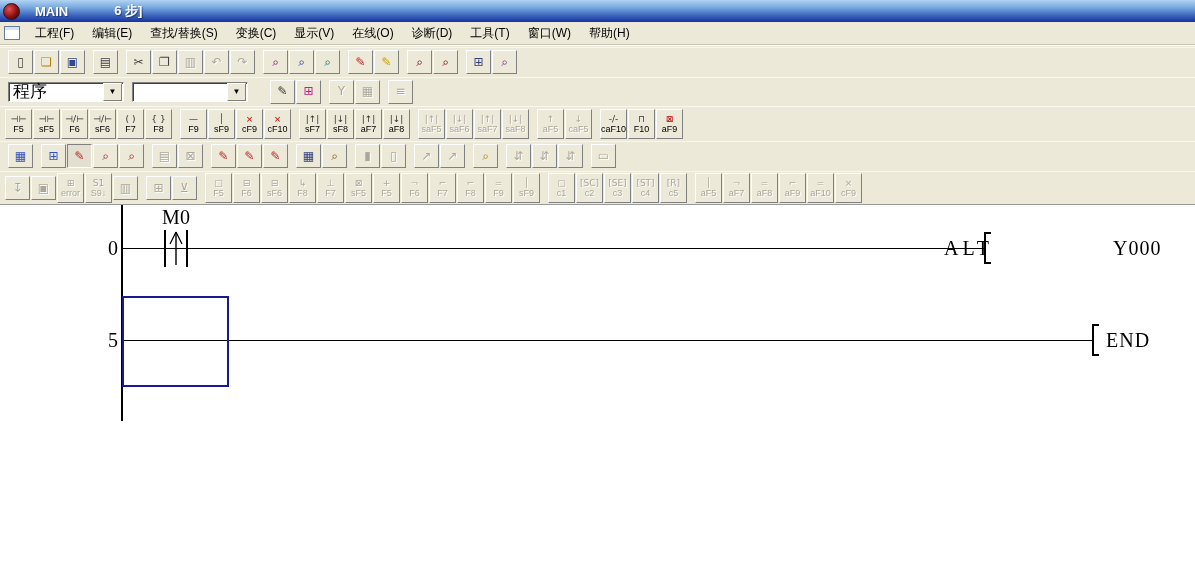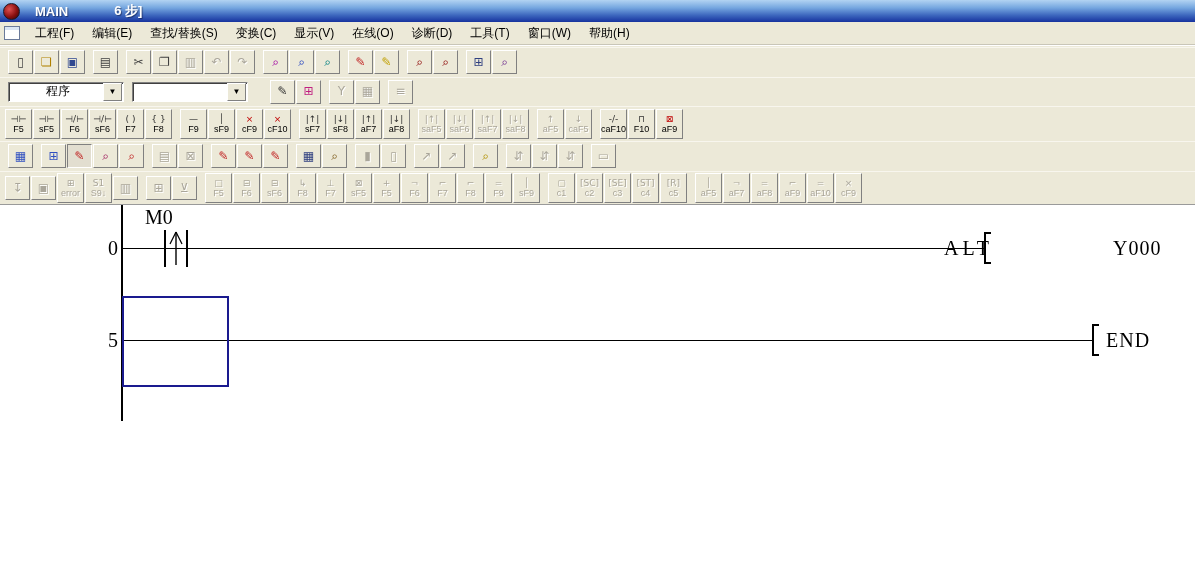--- a/index.html
+++ b/index.html
@@ -46,21 +46,21 @@
   .tb-btn.two .g{font-size:9px;line-height:11px;}
   .tb-btn .l{font-family:Liberation Sans, sans-serif;font-size:9px;line-height:9px;color:#000;}
   .tb-btn.dis .g,.tb-btn.dis .l{color:#aaa69a;text-shadow:1px 1px 0 #ffffff;}
   .tb-btn.pressed{border-color:#808080 #ffffff #ffffff #808080;background:#e2ded0;}
   .tb-sep{width:7px;height:24px;display:inline-block;flex:0 0 auto;}
 
   
   .combo{width:116px;height:20px;background:#ffffff;border:1px solid;
     border-color:#808080 #ffffff #ffffff #808080;box-shadow:inset 1px 1px 0 #404040;
     display:flex;align-items:center;box-sizing:border-box;margin-right:8px;}
-  .combo .val{flex:1;font-size:12px;padding-left:4px;color:#000;white-space:nowrap;overflow:hidden;text-align:center;}
+  .combo .val{flex:1;font-size:17px;padding-left:4px;color:#000;white-space:nowrap;overflow:hidden;}
   .combo .arrow{width:17px;height:16px;margin-right:1px;background:#ece9d8;
     border:1px solid;border-color:#ffffff #808080 #808080 #ffffff;
     display:flex;align-items:center;justify-content:center;font-size:8px;color:#000;}
   .combo-gap{width:14px;}
 
   
   .ladder{position:absolute;top:204px;left:0;width:1195px;height:216px;background:#ffffff;
     border-top:1px solid #9a9a9a;box-sizing:border-box;}
   .left-frame{position:absolute;top:204px;left:0;width:3px;height:216px;background:#9a9aa2;}
   .rail{position:absolute;left:121px;top:0;width:2px;height:216px;background:#000;}
@@ -489,21 +489,21 @@
         </span>
       </div>
   </div>
 
   <div class="left-frame"></div>
   <div class="ladder">
     <div class="rail"></div>
 
     <div class="ltext step-num" style="left:78px;top:32px;">0</div>
     <div class="hline" style="left:123px;top:43px;width:862px;"></div>
-    <div class="ltext" style="left:145px;top:1px;width:62px;text-align:left;">M0</div>
+    <div class="ltext" style="left:145px;top:1px;width:62px;text-align:center;">M0</div>
     <div>
       <div class="vbar" style="left:164px;top:25px;height:37px;"></div>
       <div class="vbar" style="left:186px;top:25px;height:37px;"></div>
       <svg style="position:absolute;left:166px;top:24px;" width="20" height="38">
         <line x1="10" y1="36" x2="10" y2="3" stroke="#000" stroke-width="1.4"></line>
         <line x1="10" y1="3" x2="4" y2="15" stroke="#000" stroke-width="1.2"></line>
         <line x1="10" y1="3" x2="16" y2="15" stroke="#000" stroke-width="1.2"></line>
       </svg>
     </div>
     <div>

